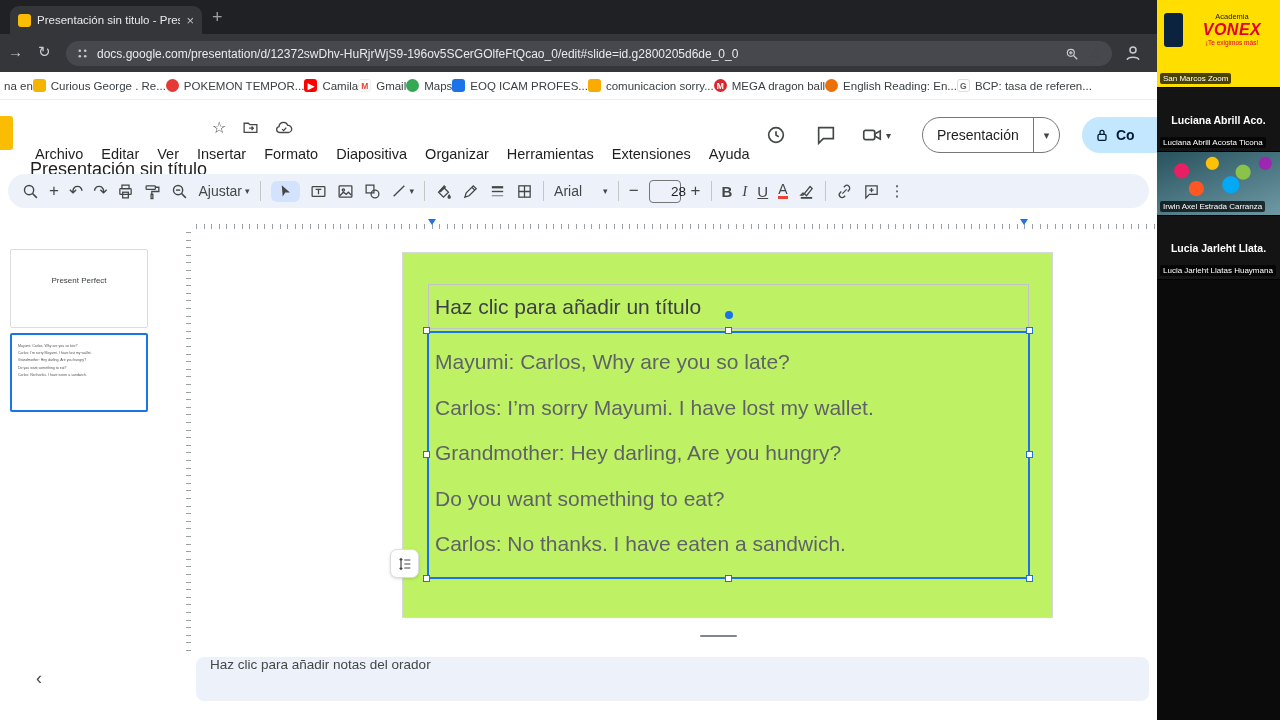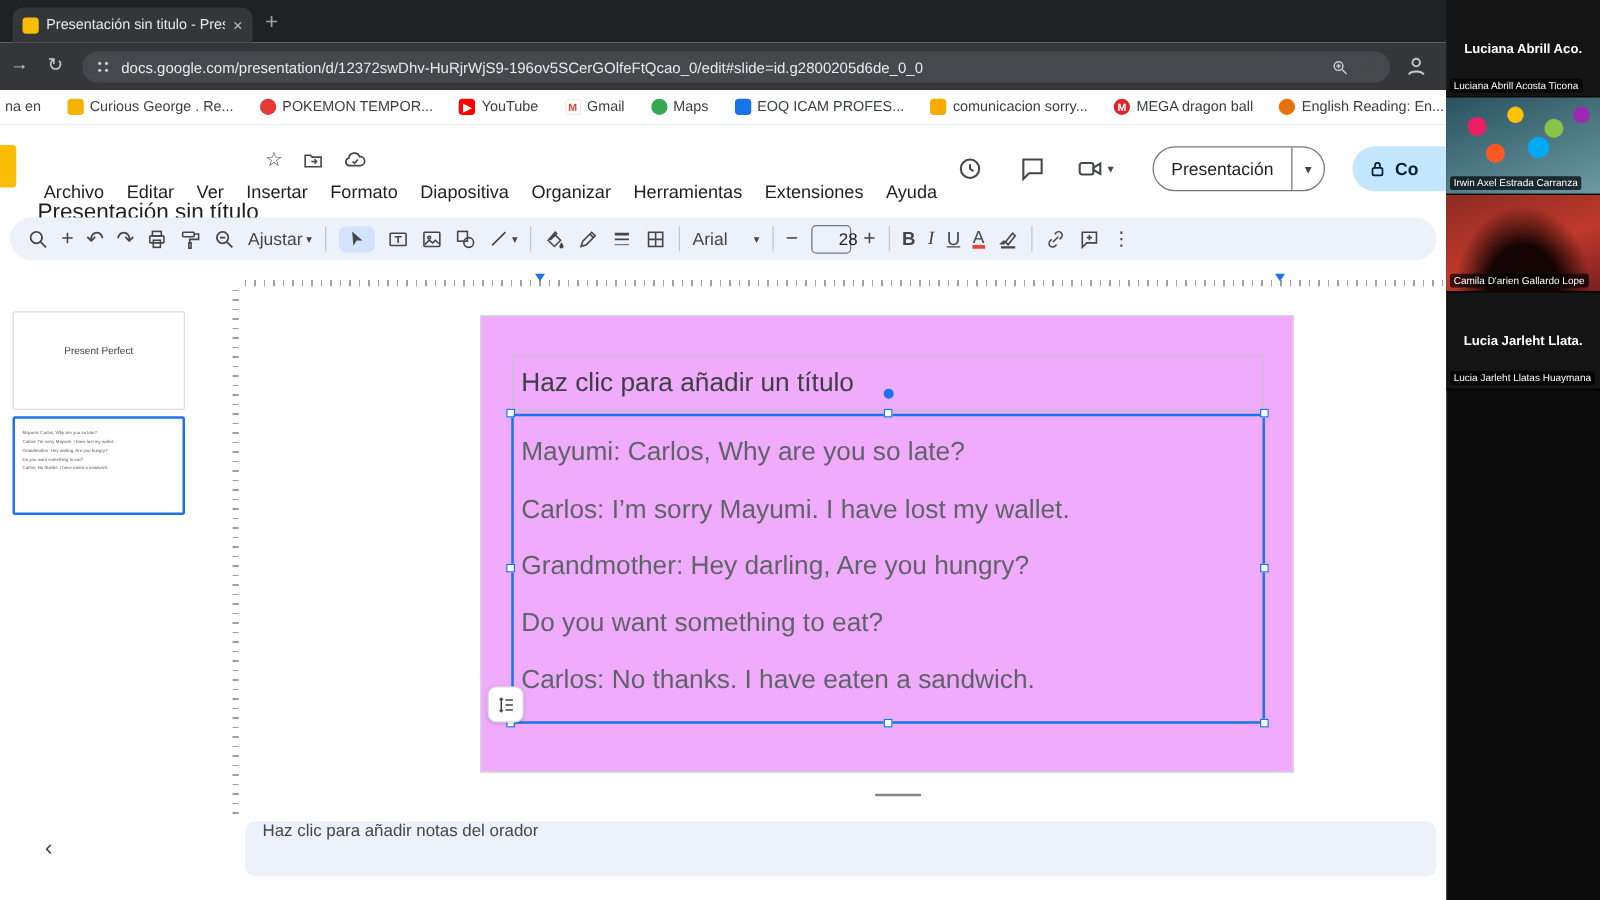--- a/index.html
+++ b/index.html
@@ -17,21 +17,21 @@
   #newtab { position:absolute; left:212px; top:8px; color:#9aa0a6; font-size:18px; line-height:18px; }
 
   #urlrow { position:absolute; left:0; top:34px; width:1157px; height:38px; background:#35363a; }
   #nav-forward { position:absolute; left:8px; top:9px; color:#c7cbd1; font-size:15px; }
   #nav-reload { position:absolute; left:38px; top:9px; color:#c7cbd1; font-size:15px; }
   #omnibox { position:absolute; left:66px; top:7px; width:1046px; height:25px; background:#46484d; border-radius:13px; display:flex; align-items:center; padding:0 10px; gap:8px; }
   #url-text { font-size:12px; color:#e8eaed; white-space:nowrap; overflow:hidden; flex:1; }
   #omni-right { display:flex; gap:10px; align-items:center; color:#c7cbd1; }
   #profile-avatar { position:absolute; left:1124px; top:10px; color:#c7cbd1; }
 
-  #bookmarksbar { position:absolute; left:0; top:72px; width:1157px; height:28px; background:#fff; border-bottom:1px solid #eceff1; display:flex; align-items:center; padding:0 4px; gap:21px; overflow:hidden; }
+  #bookmarksbar { position:absolute; left:0; top:72px; width:1157px; height:28px; background:#fff; border-bottom:1px solid #eceff1; display:flex; align-items:center; padding:0 4px; gap:0; overflow:hidden; }
   .bm { display:inline-flex; align-items:center; gap:5px; font-size:11.5px; color:#3c4043; white-space:nowrap; }
   .fav { width:13px; height:13px; border-radius:3px; display:inline-flex; align-items:center; justify-content:center; font-size:8.5px; font-weight:bold; color:#fff; flex:0 0 auto; }
   .fav.f-cg{background:#f4b400;} .fav.f-pk{background:#e53935;border-radius:50%;} .fav.f-yt{background:#f00;}
   .fav.f-gm{background:#fff;color:#ea4335;border:1px solid #eee;} .fav.f-mp{background:#34a853;border-radius:50%;}
   .fav.f-eo{background:#1a73e8;} .fav.f-co{background:#f9ab00;} .fav.f-me{background:#d9272e;border-radius:50%;}
   .fav.f-er{background:#e8710a;border-radius:50%;} .fav.f-bc{background:#fff;color:#5f6368;border:1px solid #ddd;}
 
   
   #appheader { position:absolute; left:0; top:100px; width:1157px; height:72px; background:#fff; }
   #logo-sliver { position:absolute; left:0; top:16px; width:13px; height:34px; background:#fbbc04; border-radius:0 3px 3px 0; }
@@ -73,38 +73,38 @@
       background:repeating-linear-gradient(to bottom,#9aa0a6 0 1px,transparent 1px 7.6px); }
 
   #filmstrip { position:absolute; left:0; top:232px; width:170px; height:420px; background:#fff; }
   .thumb { position:absolute; left:10px; width:138px; height:79px; background:#fff; border:1px solid #dadce0; border-radius:2px; overflow:hidden; }
   #thumb1 { top:17px;padding-left:48px; }
   #thumb2 { top:101px; border:2px solid #1a73e8; }
   #thumb1-text { position:absolute; left:0; top:26px; width:100%; text-align:center; font-size:8px; color:#3c4043; }
   #thumb2-lines { position:absolute; left:6px; top:8px; width:300px; transform:scale(0.44); transform-origin:0 0; color:#555; }
   #thumb2-lines div { font-size:8px; line-height:2.0; white-space:nowrap; }
 
-  #slide { position:absolute; left:384px; top:252px; width:651px; height:366px; background:#f0abfc; border:1px solid #d5d8dc; }
+  #slide { position:absolute; left:402px; top:252px; width:651px; height:366px; background:#bef264; border:1px solid #d5d8dc; }
   #title-box { position:absolute; left:25px; top:31px; width:601px; height:45px; border:1px solid #c0c4c9; display:flex; align-items:center; padding:0 6px; }
   #title-box span { font-size:21px; color:#3c4043; }
   #rotate-dot { position:absolute; left:322px; top:58px; width:8px; height:8px; border-radius:50%; background:#1a73e8; }
   #body-box { position:absolute; left:24px; top:78px; width:603px; height:248px; border:2px solid #1a73e8; padding:6px 6px 0 6px; }
   #body-box .line { font-size:21px; color:#5f6368; line-height:45.5px; white-space:nowrap; }
   .handle { position:absolute; width:7px; height:7px; background:#fff; border:1.5px solid #1a73e8; }
 
   #float-btn { position:absolute; left:390px; top:549px; width:29px; height:29px; background:#fff; border:1px solid #dadce0; border-radius:7px; box-shadow:0 1px 3px rgba(0,0,0,.15); display:flex; align-items:center; justify-content:center; color:#444746; }
   #slide-divider { position:absolute; left:700px; top:635px; width:37px; height:2px; background:#80868b; border-radius:1px; }
 
   #notesbar { position:absolute; left:196px; top:657px; width:953px; height:44px; background:#edf2fa; border-radius:8px; display:flex; align-items:flex-start; padding:0 14px; }
   #notesbar span { font-size:13.5px; color:#444746; }
   #left-chevron { position:absolute; left:36px; top:668px; font-size:18px; color:#444746; }
 
   
   #zoom-panel { position:absolute; left:1157px; top:0; width:123px; height:720px; background:#0b0b0b; z-index:10; }
-  .tile { position:relative; width:123px; height:78px; overflow:hidden; border-bottom:1px solid #000; }
+  .tile { position:relative; width:123px; height:64px; overflow:hidden; border-bottom:1px solid #000; }
   .tile-label { position:absolute; left:3px; bottom:3px; background:rgba(0,0,0,.7); color:#fff; font-size:8px; padding:1px 3px; border-radius:2px; white-space:nowrap; max-width:116px; overflow:hidden; }
   #tile-ad { background:#ffde00; height:88px; }
   #ad-mark { position:absolute; left:7px; top:13px; width:19px; height:34px; background:#0c2340; border-radius:3px; }
   #ad-text { position:absolute; left:32px; top:12px; width:86px; text-align:center; }
   #ad-academy { font-size:7.5px; color:#1a1a1a; }
   #ad-brand { font-size:16px; font-weight:bold; font-style:italic; color:#e4002b; letter-spacing:.5px; }
   #ad-tagline { font-size:6.5px; color:#e4002b; }
   .tile-name { background:#141414; display:flex; align-items:center; justify-content:center; }
   .tile-name .display { color:#fff; font-size:10.5px; font-weight:bold; text-align:center; padding:0 4px; }
   #tile-irwin { background:
@@ -171,21 +171,21 @@
   <span class="bm">
       <span class="fav f-cg"></span>
       <span>Curious George . Re...</span>
     </span>
   <span class="bm">
       <span class="fav f-pk"></span>
       <span>POKEMON TEMPOR...</span>
     </span>
   <span class="bm">
       <span class="fav f-yt">▶</span>
-      <span>YouTube</span>
+      <span>Camila</span>
     </span>
   <span class="bm">
       <span class="fav f-gm">M</span>
       <span>Gmail</span>
     </span>
   <span class="bm">
       <span class="fav f-mp"></span>
       <span>Maps</span>
     </span>
   <span class="bm">
@@ -463,27 +463,33 @@
     </svg>
 </span>
 <div id="slide-divider"></div>
 
 <div id="notesbar">
   <span>Haz clic para añadir notas del orador</span>
 </div>
 <span id="left-chevron">‹</span>
 
 <div id="zoom-panel">
+  <div class="tile" id="tile-ad">
+    <span id="ad-mark"></span>
+    <span id="ad-text">
+      <div id="ad-academy">Academia</div>
+      <div id="ad-brand">VONEX</div>
+      <div id="ad-tagline">¡Te exigimos más!</div>
+    </span>
+    <span class="tile-label">San Marcos Zoom</span>
+  </div>
   <div class="tile tile-name">
     <span class="display">Luciana Abrill Aco.</span>
     <span class="tile-label">Luciana Abrill Acosta Ticona</span>
   </div>
   <div class="tile" id="tile-irwin">
     <span class="tile-label">Irwin Axel Estrada Carranza</span>
   </div>
-  <div class="tile" id="tile-camila">
-    <span class="tile-label">Camila D'arien Gallardo Lope</span>
-  </div>
   <div class="tile tile-name">
     <span class="display">Lucia Jarleht Llata.</span>
     <span class="tile-label">Lucia Jarleht Llatas Huaymana</span>
   </div>
 </div>
 
 </body></html>

